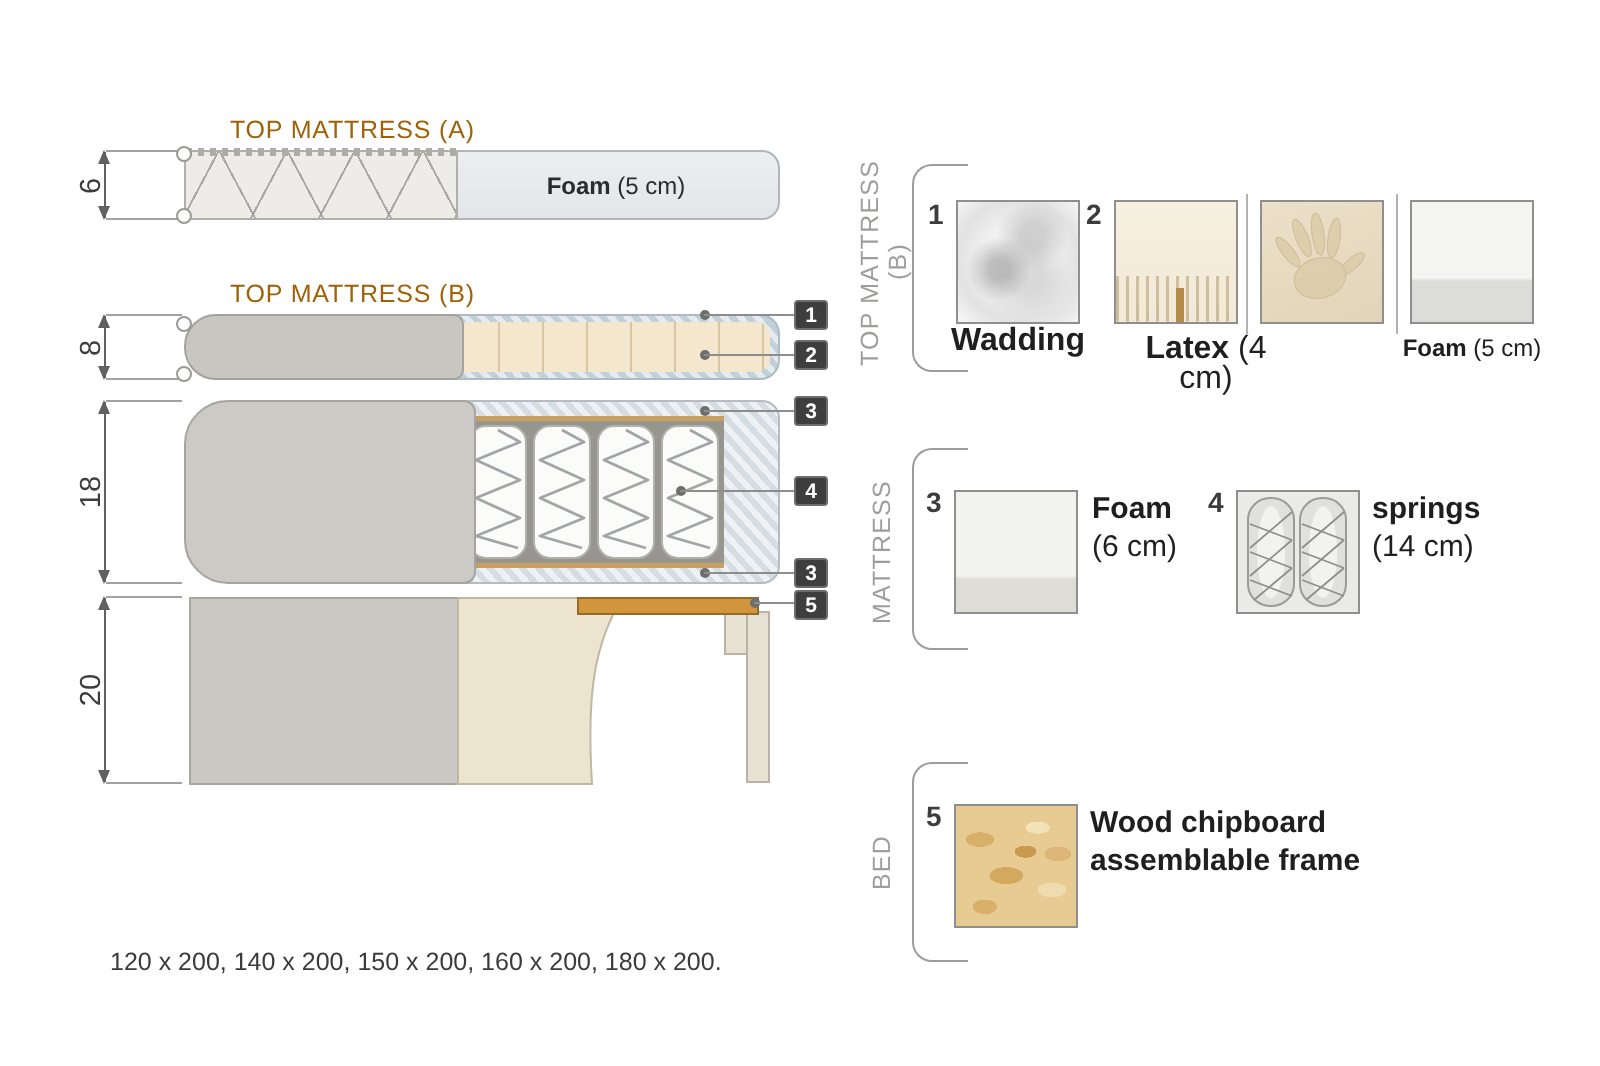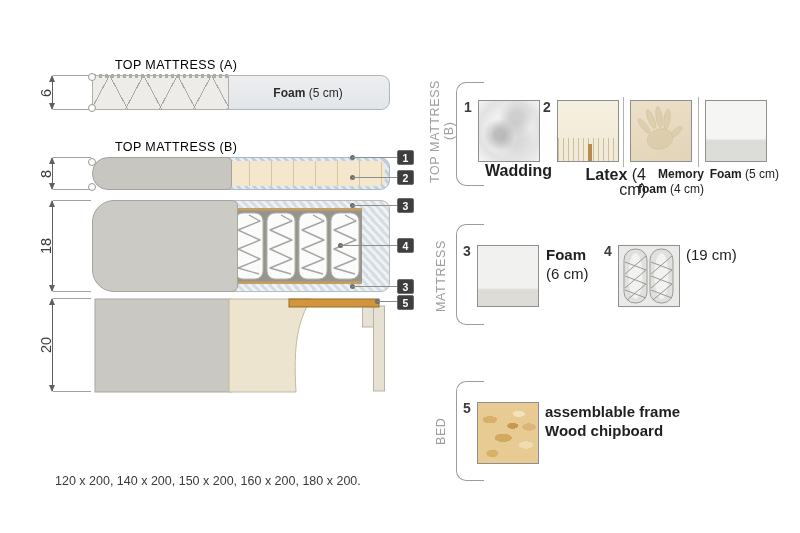--- a/index.html
+++ b/index.html
@@ -11,21 +11,21 @@
   .dline{position:absolute;left:6px;top:1px;bottom:1px;width:1px;background:#606060;}
   .arr{position:absolute;left:3px;width:0;height:0;border-left:3.5px solid transparent;border-right:3.5px solid transparent;}
   .at{top:0;border-bottom:7px solid #606060;}
   .ab{bottom:0;border-top:7px solid #606060;}
   .tick{position:absolute;left:7px;width:38px;height:1px;background:#a2a2a0;}
   .tt{top:0;}.tb{bottom:0;}
   .dim-num{position:absolute;left:-17px;top:50%;width:34px;transform:translateY(-50%) rotate(-90deg);
            font-size:14.5px;color:#3d3d3d;text-align:center;font-weight:500;}
 
   
-  .sec-title{position:absolute;color:#000000;font-size:12.5px;letter-spacing:.4px;}
+  .sec-title{position:absolute;color:#a16207;font-size:12.5px;letter-spacing:.4px;}
   .layer-label{font-size:12px;color:#2c2c2c;white-space:nowrap;}
   .layer-label b{font-weight:bold;}
 
   
   .quilt{position:absolute;left:92px;top:75px;width:137px;height:35px;box-sizing:border-box;
          background:
            repeating-linear-gradient(62deg, rgba(148,146,140,.75) 0 1px, transparent 1px 30px),
            repeating-linear-gradient(-62deg, rgba(148,146,140,.75) 0 1px, transparent 1px 30px),
            #edecE8;
          border:1px solid #b1afaa;border-radius:4px 0 0 4px;z-index:3;}
@@ -68,21 +68,21 @@
         display:flex;align-items:center;justify-content:center;z-index:7;}
 
   
   .vlabel{position:absolute;writing-mode:vertical-rl;transform:rotate(180deg);
           color:#9e9e9c;font-size:12.5px;letter-spacing:.6px;text-align:center;}
   .bracket{position:absolute;left:456px;width:28px;box-sizing:border-box;
            border:1.6px solid #9c9c9a;border-right:none;border-radius:10px 0 0 10px;background:transparent;}
   .sw{position:absolute;width:62px;height:62px;box-sizing:border-box;border:1px solid #8f8f8d;}
   .swnum{position:absolute;font-weight:bold;font-size:14px;color:#3c3c3c;}
   .divider{position:absolute;width:1px;background:#b2b2b0;}
-  .cap{position:absolute;text-align:right;color:#1f1f1f;line-height:15px;}
+  .cap{position:absolute;text-align:center;color:#1f1f1f;line-height:15px;}
   .cap .bld{font-weight:bold;}
   .cap-side{position:absolute;text-align:left;color:#1f1f1f;font-size:15px;line-height:19px;}
   .cap-side .bld{font-weight:bold;}
 
   
   .tx-wadding{background:
       radial-gradient(circle at 62% 28%, rgba(190,190,190,.65) 0 6px, transparent 18px),
       radial-gradient(circle at 34% 56%, rgba(160,160,160,.6) 0 5px, transparent 16px),
       radial-gradient(circle at 56% 62%, rgba(205,205,205,.6) 0 8px, transparent 22px),
       radial-gradient(circle at 78% 78%, rgba(228,228,228,.8) 0 8px, transparent 20px),
@@ -232,24 +232,20 @@
       <g fill="#dccdab" stroke="#cdbd99" stroke-width=".6" opacity=".9">
         <ellipse cx="13" cy="25" rx="2.8" ry="9" transform="rotate(-38 13 25)"></ellipse>
         <ellipse cx="20" cy="18" rx="3" ry="10" transform="rotate(-22 20 18)"></ellipse>
         <ellipse cx="28" cy="16" rx="3" ry="10.5" transform="rotate(-8 28 16)"></ellipse>
         <ellipse cx="36" cy="18" rx="3" ry="10" transform="rotate(8 36 18)"></ellipse>
         <ellipse cx="45" cy="31" rx="2.8" ry="8" transform="rotate(48 45 31)"></ellipse>
         <ellipse cx="29" cy="38" rx="13" ry="10" transform="rotate(-15 29 38)"></ellipse>
       </g>
     </svg>
   </div>
-  <div class="cap" style="left:618px;top:167px;width:86px;font-size:12px;">
-    <div><span class="bld">Memory</span></div>
-    <div><span class="bld">foam</span><span> (4 cm)</span></div>
-  </div>
 
   <div class="divider" style="left:698px;top:97px;height:70px;"></div>
 
   <div class="sw tx-foam5" style="left:705px;top:100px;"></div>
   <div class="cap" style="left:693px;top:167px;width:86px;font-size:12px;"><span class="bld">Foam</span><span> (5 cm)</span></div>
 
   <div class="vlabel" style="left:434px;top:228px;height:96px;">MATTRESS</div>
   <div class="bracket" style="top:224px;height:101px;"></div>
 
   <span class="swnum" style="left:463px;top:243px;">3</span>
@@ -268,28 +264,29 @@
       </g>
       <ellipse cx="16.5" cy="30" rx="7" ry="23" fill="#f2f2f0"></ellipse>
       <ellipse cx="42.5" cy="30" rx="7" ry="23" fill="#f2f2f0"></ellipse>
       <g stroke="#8e8e8a" stroke-width=".9" fill="none">
         <path d="M6,16 L27,24 M27,10 L6,28 M6,30 L27,38 M27,24 L6,42 M6,44 L27,52 M27,38 L8,54"></path>
         <path d="M32,16 L53,24 M53,10 L32,28 M32,30 L53,38 M53,24 L32,42 M32,44 L53,52 M53,38 L34,54"></path>
       </g>
     </svg>
   </div>
   <div class="cap-side" style="left:686px;top:245px;width:90px;">
-    <div>(19 cm)</div>
+    <div class="bld">springs</div>
+    <div>(14 cm)</div>
   </div>
 
   <div class="vlabel" style="left:434px;top:402px;height:58px;">BED</div>
   <div class="bracket" style="top:381px;height:100px;"></div>
 
   <span class="swnum" style="left:463px;top:400px;">5</span>
   <div class="sw tx-chip" style="left:477px;top:402px;"></div>
   <div class="cap-side" style="left:545px;top:402px;width:180px;">
+    <div class="bld">Wood chipboard</div>
     <div class="bld">assemblable frame</div>
-    <div class="bld">Wood chipboard</div>
   </div>
 
   <div class="foot-s">120 x 200, 140 x 200, 150 x 200, 160 x 200, 180 x 200.</div>
 
 </div>
 
 </body></html>

